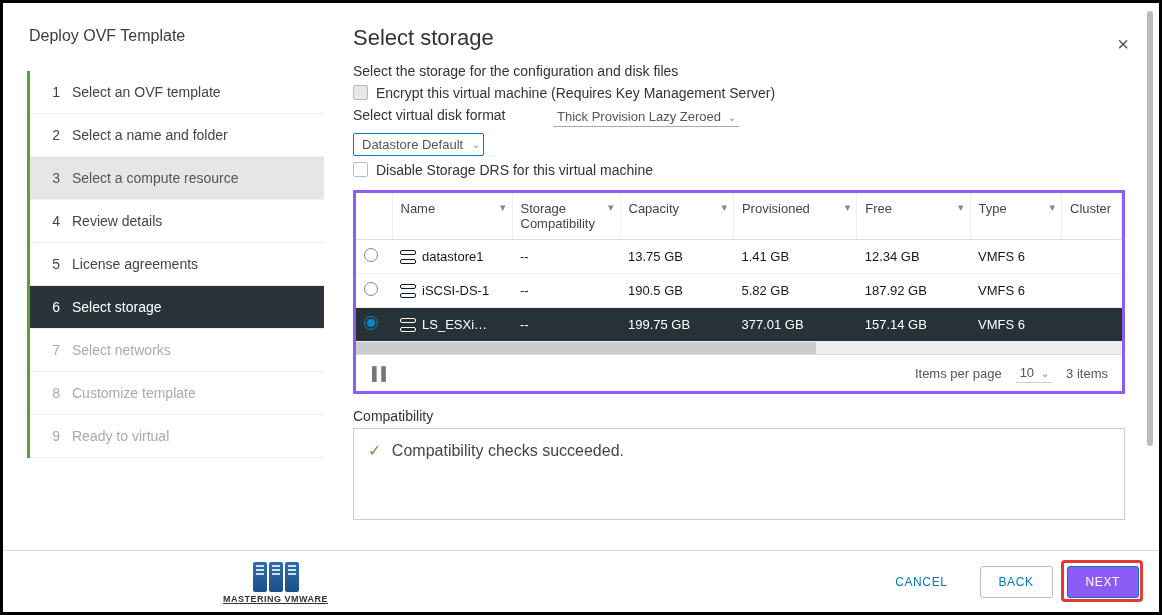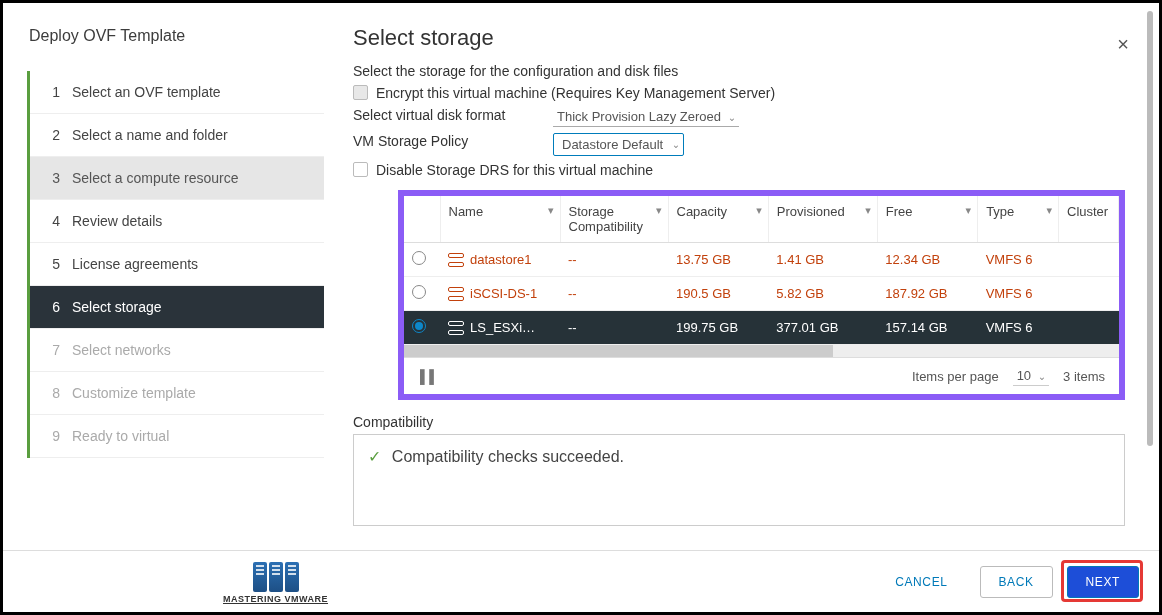--- a/index.html
+++ b/index.html
@@ -18,25 +18,25 @@
     .close-x { position: absolute; top: 30px; right: 30px; font-size: 20px; color: #555; cursor: pointer; }
     .page-title { font-size: 22px; font-weight: 400; margin-bottom: 12px; }
     .subtitle { font-size: 14px; margin-bottom: 6px; color: #333; }
     .row { display: flex; align-items: flex-start; margin-bottom: 6px; font-size: 14px; }
     .row .lbl { width: 200px; color: #333; }
     .checkbox { width: 15px; height: 15px; border: 1px solid #bbb; border-radius: 2px; display: inline-block; margin-right: 8px; background: #e8e8e8; vertical-align: middle; }
     .checkbox.clear { background: #fff; }
     .ddown { border-bottom: 1px solid #aaa; padding: 2px 18px 2px 4px; position: relative; color: #555; font-size: 13px; }
     .ddown.boxed { border: 1px solid #007cbb; border-radius: 2px; padding: 3px 20px 3px 8px; }
     .ddown .chev { position: absolute; right: 3px; top: 5px; font-size: 10px; color: #888; }
-    .table-wrap { border: 6px solid #8b5cf6; margin-top: 12px; margin-left: 45px; }
+    .table-wrap { border: 3px solid #8b5cf6; margin-top: 12px; }
     table { width: 100%; border-collapse: collapse; font-size: 13px; }
     thead th { text-align: left; font-weight: 400; color: #444; padding: 8px 8px; border-bottom: 1px solid #ddd; border-right: 1px solid #eee; position: relative; vertical-align: top; }
     thead th .fi { position: absolute; right: 6px; top: 8px; color: #888; font-size: 11px; }
-    tbody td { padding: 8px 8px; border-bottom: 1px solid #eee; color: #c2410c; }
+    tbody td { padding: 8px 8px; border-bottom: 1px solid #eee; color: #0f172a; }
     tbody tr.sel { background: #263238; color: #fff; }
     tbody tr.sel td { color: #fff; }
     .radio { width: 14px; height: 14px; border: 1px solid #888; border-radius: 50%; display: inline-block; position: relative; }
     .radio.on { border-color: #0d87c9; }
     .radio.on::after { content: ''; position: absolute; width: 8px; height: 8px; background: #0d87c9; border-radius: 50%; top: 2px; left: 2px; }
     .nm-cell { display: flex; align-items: center; gap: 6px; }
     .ds-icon { width: 16px; height: 14px; display: inline-flex; flex-direction: column; justify-content: space-between; }
     .ds-icon span { display: block; height: 5px; border: 1px solid currentColor; border-radius: 2px; }
     .scroll-track { height: 12px; background: #eee; position: relative; }
     .scroll-thumb { position: absolute; left: 0; top: 0; height: 12px; width: 60%; background: #ccc; }
@@ -46,21 +46,21 @@
     .compat-box { border: 1px solid #ccc; padding: 12px 14px; height: 92px; font-size: 16px; color: #444; }
     .check { color: #5a9e3f; margin-right: 6px; }
     .footer { position: absolute; bottom: 0; left: 0; right: 0; height: 62px; border-top: 1px solid #ddd; display: flex; align-items: center; justify-content: flex-end; padding-right: 20px; gap: 14px; }
     .logo { position: absolute; left: 220px; bottom: 8px; text-align: center; text-decoration: underline; }
     .logo .servers { display: flex; gap: 2px; justify-content: center; margin-bottom: 2px; }
     .logo .sv { width: 14px; height: 30px; background: linear-gradient(#2b6fb3, #1d4f85); border-radius: 2px; display: flex; flex-direction: column; justify-content: flex-start; align-items: center; padding-top: 3px; gap: 2px; }
     .logo .sv i { width: 8px; height: 2px; background: rgba(255,255,255,.8); display: block; }
     .logo .cap { font-size: 9px; letter-spacing: 0.5px; color: #333; font-weight: 600; }
     .btn { font-size: 12px; letter-spacing: 0.6px; padding: 8px 18px; background: #fff; border: 1px solid #bbb; border-radius: 3px; color: #0079b8; cursor: pointer; font-weight: 500; }
     .btn.link { border: none; background: none; }
-    .btn.primary { background: #1d4ed8; color: #fff; border-color: #0079b8; text-align: right; }
+    .btn.primary { background: #8b5cf6; color: #fff; border-color: #0079b8; text-align: right; }
     .highlight { position: absolute; right: 16px; bottom: 10px; width: 82px; height: 42px; border: 3px solid #e53935; border-radius: 4px; pointer-events: none; }
     .rscrollbar { position: absolute; right: 6px; top: 8px; bottom: 70px; width: 6px; }
     .rscrollbar .tr { position: absolute; inset: 0; background: transparent; }
     .rscrollbar .th { position: absolute; top: 0; width: 6px; height: 82%; background: #bbb; border-radius: 3px; }
   </style>
 </head>
 <body>
 
 <div class="container">
   <div class="sidebar">
@@ -117,21 +117,20 @@
 
     <div class="row">
       <span class="lbl">Select virtual disk format</span>
       <span class="ddown">
         <span>Thick Provision Lazy Zeroed</span>
         <span class="chev">⌄</span>
       </span>
     </div>
 
     <div class="row">
-      <span class="lbl">VM Storage Policy</span>
       <span class="ddown boxed">
         <span>Datastore Default</span>
         <span class="chev">⌄</span>
       </span>
     </div>
 
     <div class="row">
       <span class="checkbox clear"></span>
       <span>Disable Storage DRS for this virtual machine</span>
     </div>

